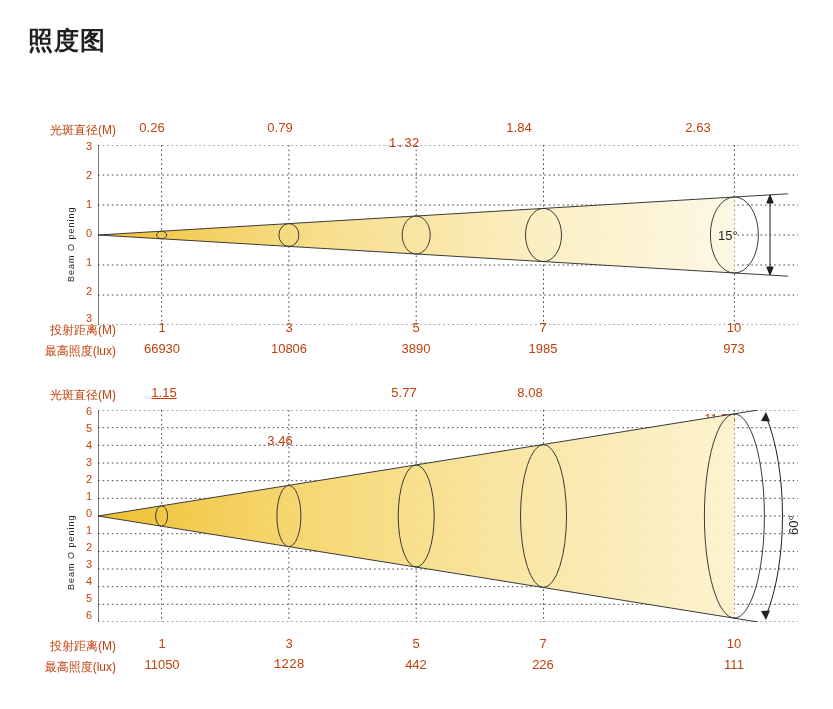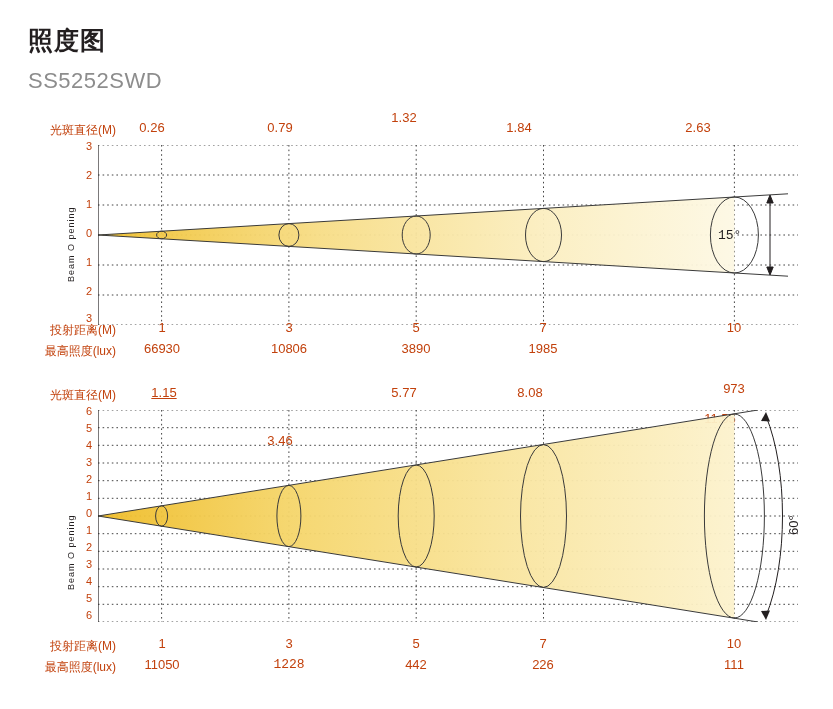--- a/index.html
+++ b/index.html
@@ -83,28 +83,27 @@
     transform: rotate(-90deg);
     transform-origin: left top;
   }
 </style>
 </head>
 <body>
 
 <div class="page">
 
   <div class="title">照度图</div>
-  <div class="subtitle">SS5252SWD</div>
 
   <div class="chart-block" style="left:0px; top:110px; width:833px; height:250px;">
 
     <div class="lbl lbl-row-title" style="left:30px; top:12px; width:86px;">光斑直径(M)</div>
     <div class="lbl lbl-val" style="left:122px; top:10px; width:60px;">0.26</div>
     <div class="lbl lbl-val" style="left:250px; top:10px; width:60px;">0.79</div>
-    <div class="lbl lbl-val" style="left:374px; top:0; width:60px;">1.32</div>
+    <div class="lbl lbl-val" style="left:374px; top:26px; width:60px;font-family:Liberation Mono, monospace;">1.32</div>
     <div class="lbl lbl-val" style="left:489px; top:10px; width:60px;">1.84</div>
     <div class="lbl lbl-val" style="left:668px; top:10px; width:60px;">2.63</div>
 
     <div class="lbl axis-num" style="left:78px; top:30px; width:14px;">3</div>
     <div class="lbl axis-num" style="left:78px; top:59px; width:14px;">2</div>
     <div class="lbl axis-num" style="left:78px; top:88px; width:14px;">1</div>
     <div class="lbl axis-num" style="left:78px; top:117px; width:14px;">0</div>
     <div class="lbl axis-num" style="left:78px; top:146px; width:14px;">1</div>
     <div class="lbl axis-num" style="left:78px; top:175px; width:14px;">2</div>
     <div class="lbl axis-num" style="left:78px; top:202px; width:14px;">3</div>
@@ -158,35 +157,35 @@
         <line x1="0" y1="0" x2="0" y2="180"></line>
       </g>
 
       <g stroke="#231f20" stroke-width="1" fill="#231f20">
         <line x1="672" y1="55" x2="672" y2="125"></line>
         <polygon points="672,50 668.8,58 675.2,58"></polygon>
         <polygon points="672,130 668.8,122 675.2,122"></polygon>
       </g>
     </svg>
 
-    <div class="angle-lbl" style="left:718px; top:118px;font-family:Liberation Mono, monospace;">15°</div>
+    <div class="angle-lbl" style="left:718px; top:118px;">15°</div>
 
     <div class="lbl lbl-row-title" style="left:30px; top:212px; width:86px;">投射距离(M)</div>
     <div class="lbl lbl-val" style="left:132px; top:210px; width:60px;">1</div>
     <div class="lbl lbl-val" style="left:259px; top:210px; width:60px;">3</div>
     <div class="lbl lbl-val" style="left:386px; top:210px; width:60px;">5</div>
     <div class="lbl lbl-val" style="left:513px; top:210px; width:60px;">7</div>
     <div class="lbl lbl-val" style="left:704px; top:210px; width:60px;">10</div>
 
     <div class="lbl lbl-row-title" style="left:21px; top:233px; width:95px;">最高照度(lux)</div>
     <div class="lbl lbl-val" style="left:122px; top:231px; width:80px;">66930</div>
     <div class="lbl lbl-val" style="left:249px; top:231px; width:80px;">10806</div>
     <div class="lbl lbl-val" style="left:376px; top:231px; width:80px;">3890</div>
     <div class="lbl lbl-val" style="left:503px; top:231px; width:80px;">1985</div>
-    <div class="lbl lbl-val" style="left:694px; top:231px; width:80px;margin-top:40px;">973</div>
+    <div class="lbl lbl-val" style="left:694px; top:231px; width:80px;">973</div>
   </div>
 
   <div class="chart-block" style="left:0px; top:375px; width:833px; height:320px;">
 
     <div class="lbl lbl-row-title" style="left:30px; top:12px; width:86px;">光斑直径(M)</div>
     <div class="lbl lbl-val" style="left:134px; top:10px; width:60px;text-decoration:underline;">1.15</div>
     <div class="lbl lbl-val" style="left:250px; top:10px; width:60px;margin-top:48px;">3.46</div>
     <div class="lbl lbl-val" style="left:374px; top:10px; width:60px;">5.77</div>
     <div class="lbl lbl-val" style="left:500px; top:10px; width:60px;">8.08</div>
     <div class="lbl lbl-val" style="left:685px; top:10px; width:70px;margin-top:26px;">11.55</div>

